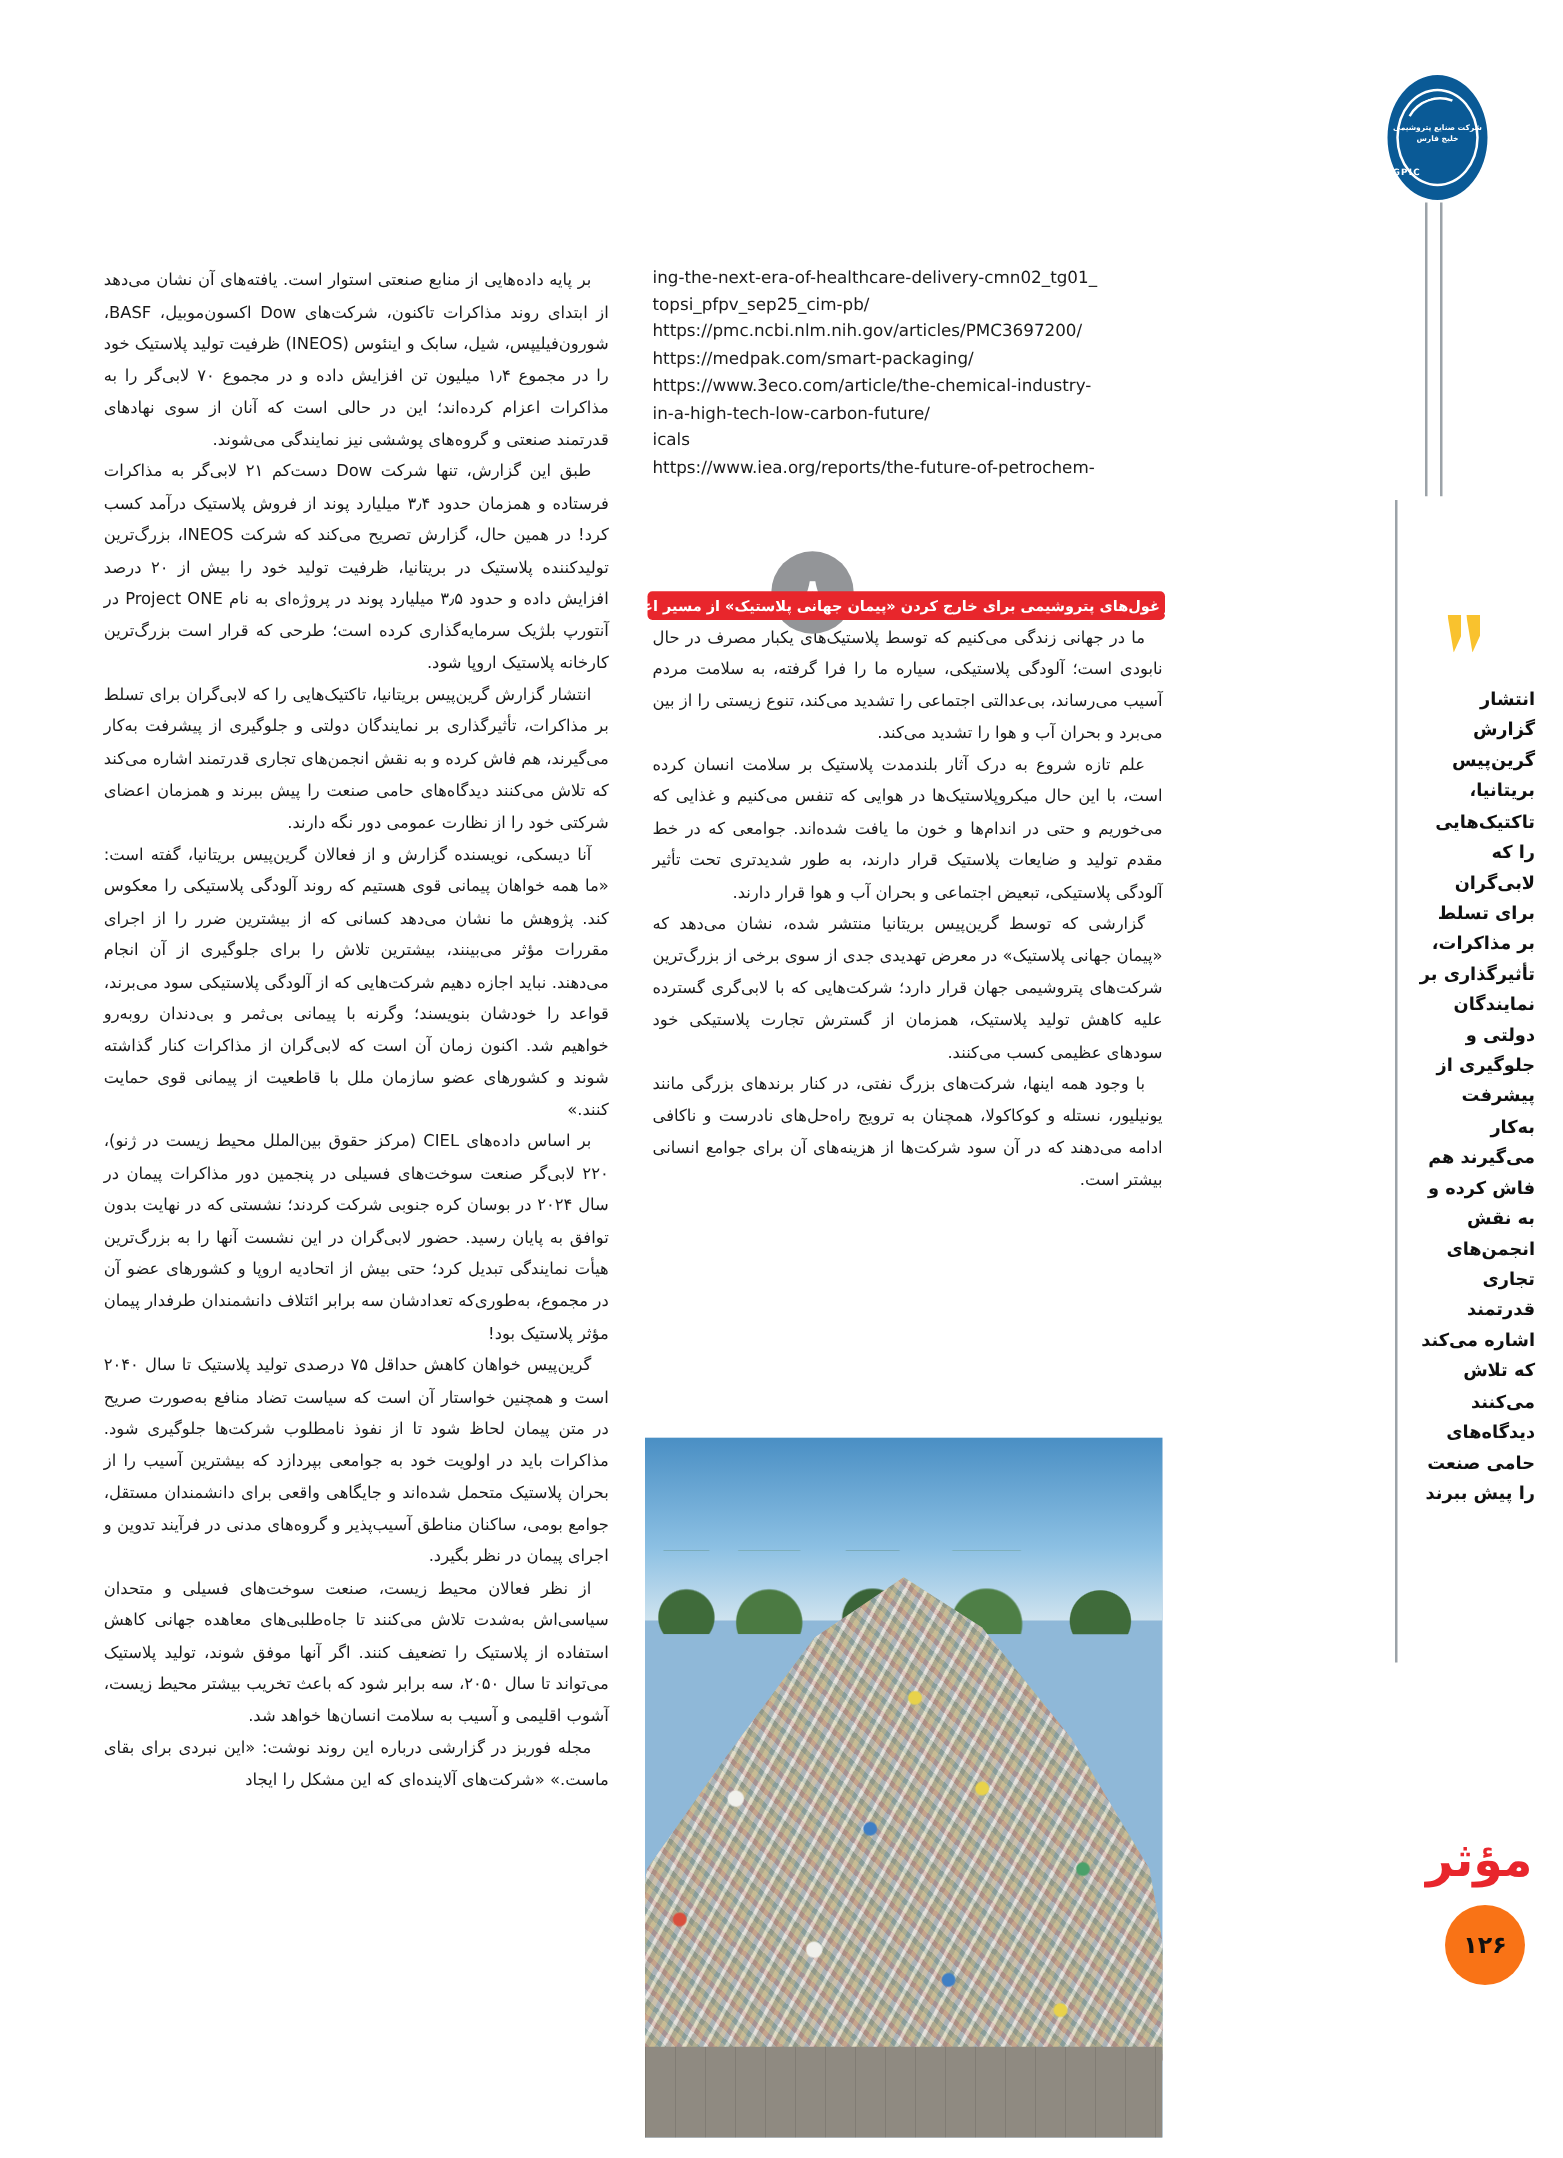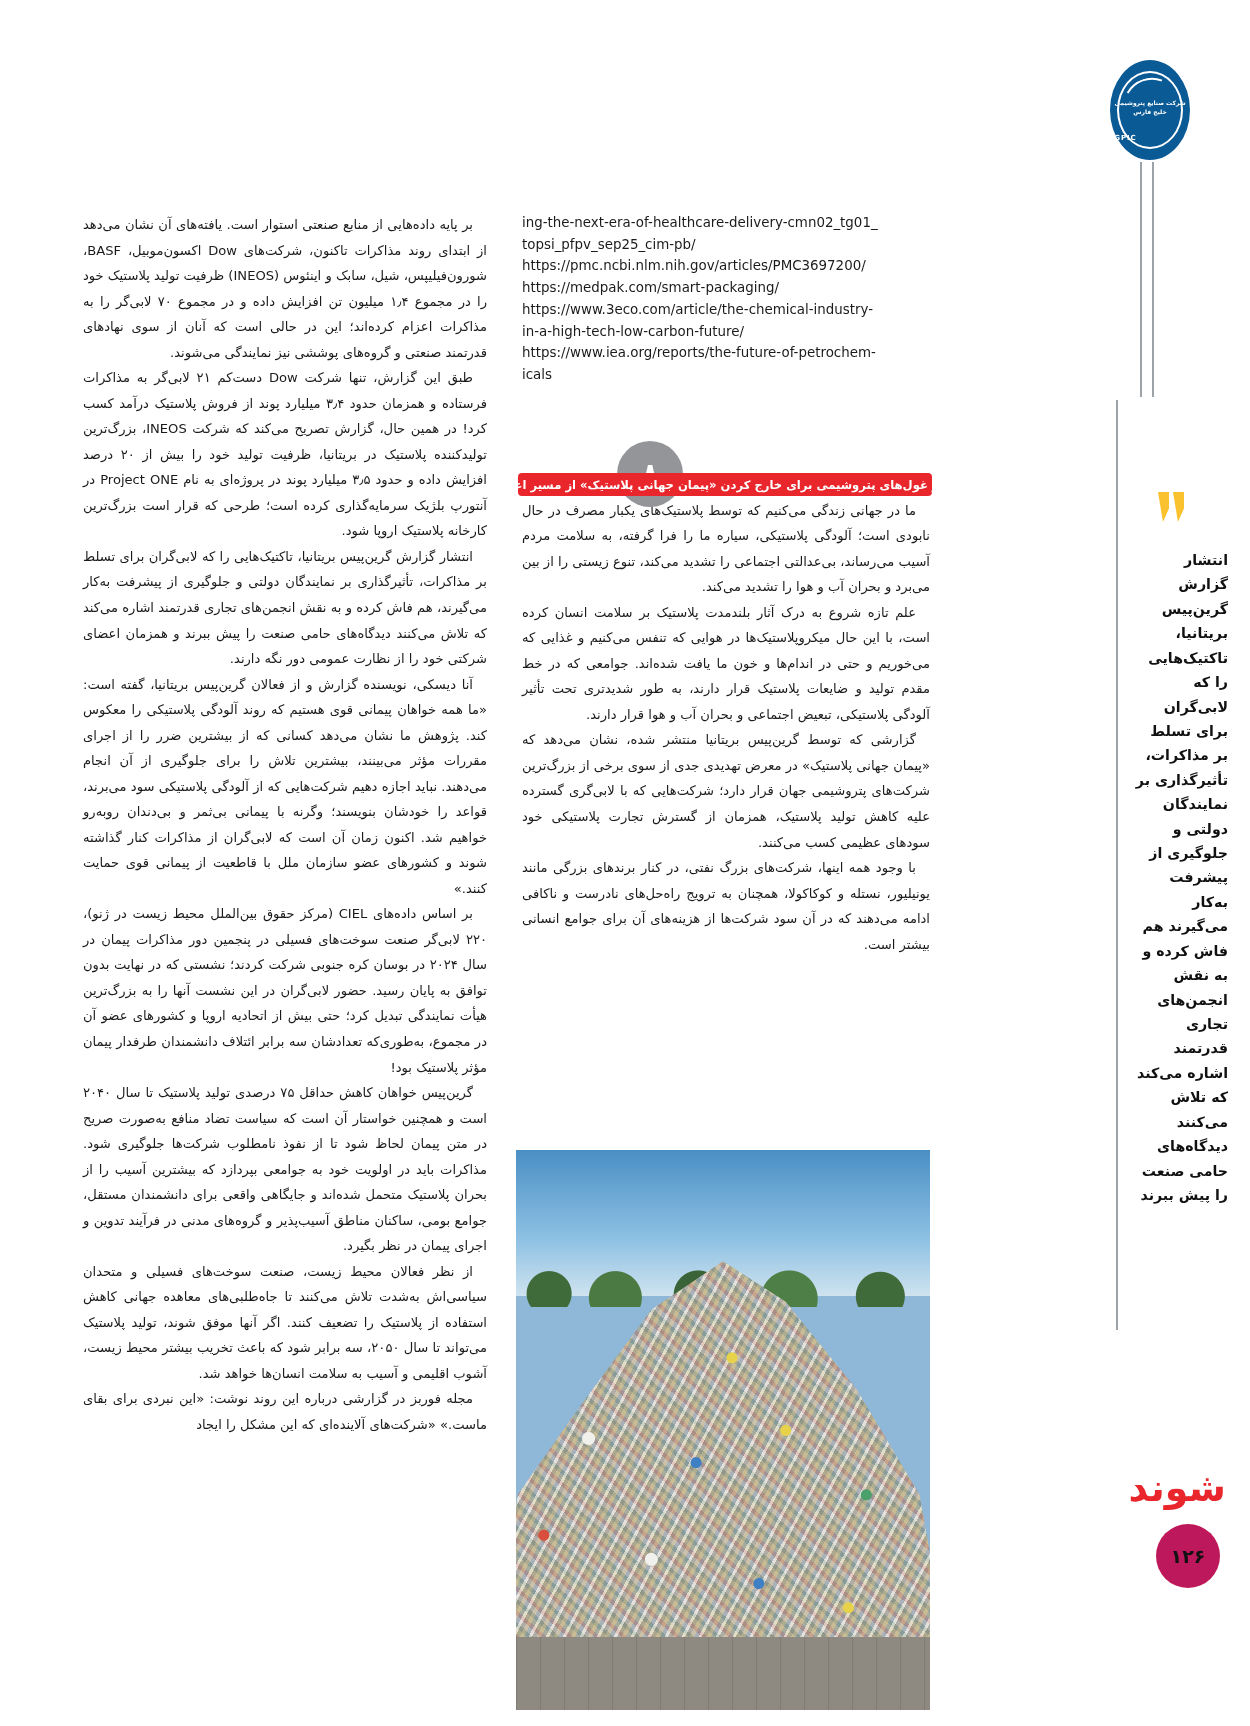--- a/index.html
+++ b/index.html
@@ -230,21 +230,21 @@
     color: #e8262c;
     font-size: 38px;
     font-weight: bold;
     letter-spacing: -1px;
   }
   #page-number {
     position: absolute;
     right: 30px; top: 1524px;
     width: 64px; height: 64px;
     border-radius: 50%;
-    background: #be185d;
+    background: #f97316;
     display: flex;
     align-items: center;
     justify-content: center;
     color: #111111;
     font-size: 19px;
     font-weight: bold;
   }
 
   
   #photo {
@@ -328,22 +328,22 @@
   </div>
 
   <div class="col" id="col-mid">
     <div class="ltr-block">
       <div>ing-the-next-era-of-healthcare-delivery-cmn02_tg01_</div>
       <div>topsi_pfpv_sep25_cim-pb/</div>
       <div>https://pmc.ncbi.nlm.nih.gov/articles/PMC3697200/</div>
       <div>https://medpak.com/smart-packaging/</div>
       <div>https://www.3eco.com/article/the-chemical-industry-</div>
       <div>in-a-high-tech-low-carbon-future/</div>
+      <div>icals</div>
       <div>https://www.iea.org/reports/the-future-of-petrochem-</div>
-      <div>icals</div>
     </div>
     <div style="height:112px"></div>
     <p>ما در جهانی زندگی می‌کنیم که توسط پلاستیک‌های یکبار مصرف در حال نابودی است؛ آلودگی پلاستیکی، سیاره ما را فرا گرفته، به سلامت مردم آسیب می‌رساند، بی‌عدالتی اجتماعی را تشدید می‌کند، تنوع زیستی را از بین می‌برد و بحران آب و هوا را تشدید می‌کند.</p>
     <p>علم تازه شروع به درک آثار بلندمدت پلاستیک بر سلامت انسان کرده است، با این حال میکروپلاستیک‌ها در هوایی که تنفس می‌کنیم و غذایی که می‌خوریم و حتی در اندام‌ها و خون ما یافت شده‌اند. جوامعی که در خط مقدم تولید و ضایعات پلاستیک قرار دارند، به طور شدیدتری تحت تأثیر آلودگی پلاستیکی، تبعیض اجتماعی و بحران آب و هوا قرار دارند.</p>
     <p>گزارشی که توسط گرین‌پیس بریتانیا منتشر شده، نشان می‌دهد که «پیمان جهانی پلاستیک» در معرض تهدیدی جدی از سوی برخی از بزرگ‌ترین شرکت‌های پتروشیمی جهان قرار دارد؛ شرکت‌هایی که با لابی‌گری گسترده علیه کاهش تولید پلاستیک، همزمان از گسترش تجارت پلاستیکی خود سودهای عظیمی کسب می‌کنند.</p>
     <p>با وجود همه اینها، شرکت‌های بزرگ نفتی، در کنار برندهای بزرگی مانند یونیلیور، نستله و کوکاکولا، همچنان به ترویج راه‌حل‌های نادرست و ناکافی ادامه می‌دهند که در آن سود شرکت‌ها از هزینه‌های آن برای جوامع انسانی بیشتر است.</p>
   </div>
 
   <div id="section-badge">۸</div>
   <div id="red-banner">کارزار غول‌های پتروشیمی برای خارج کردن «پیمان جهانی پلاستیک» از مسیر اعتراض</div>
@@ -354,16 +354,16 @@
     <div class="pile"></div>
     <div class="ground"></div>
   </div>
 
   <div id="quote-rule"></div>
   <div id="quote-marks">
     <span class="qm"></span>
   </div>
   <div id="pull-quote">انتشار گزارش گرین‌پیس بریتانیا، تاکتیک‌هایی را که لابی‌گران برای تسلط بر مذاکرات، تأثیرگذاری بر نمایندگان دولتی و جلوگیری از پیشرفت به‌کار می‌گیرند هم فاش کرده و به نقش انجمن‌های تجاری قدرتمند اشاره می‌کند که تلاش می‌کنند دیدگاه‌های حامی صنعت را پیش ببرند</div>
 
-  <div id="brand-iran">شوند</div>
+  <div id="brand-iran">مؤثر</div>
   <div id="page-number">۱۲۶</div>
 
 </div>
 
 </body></html>

